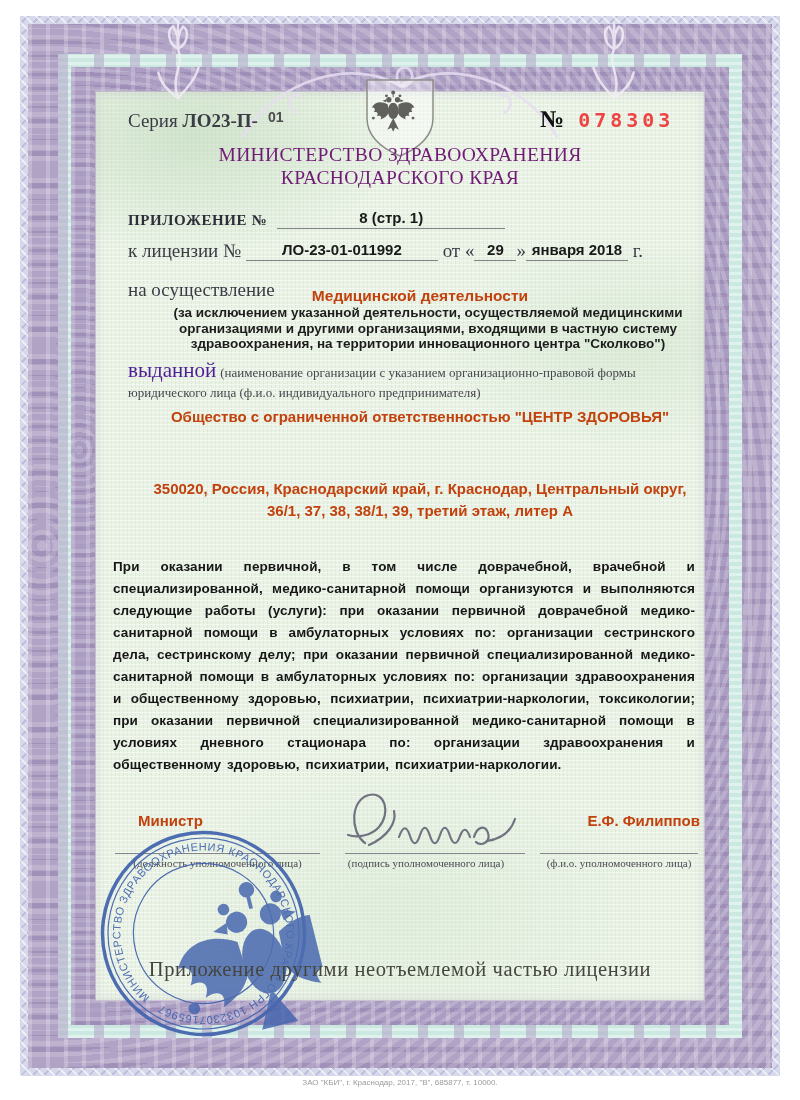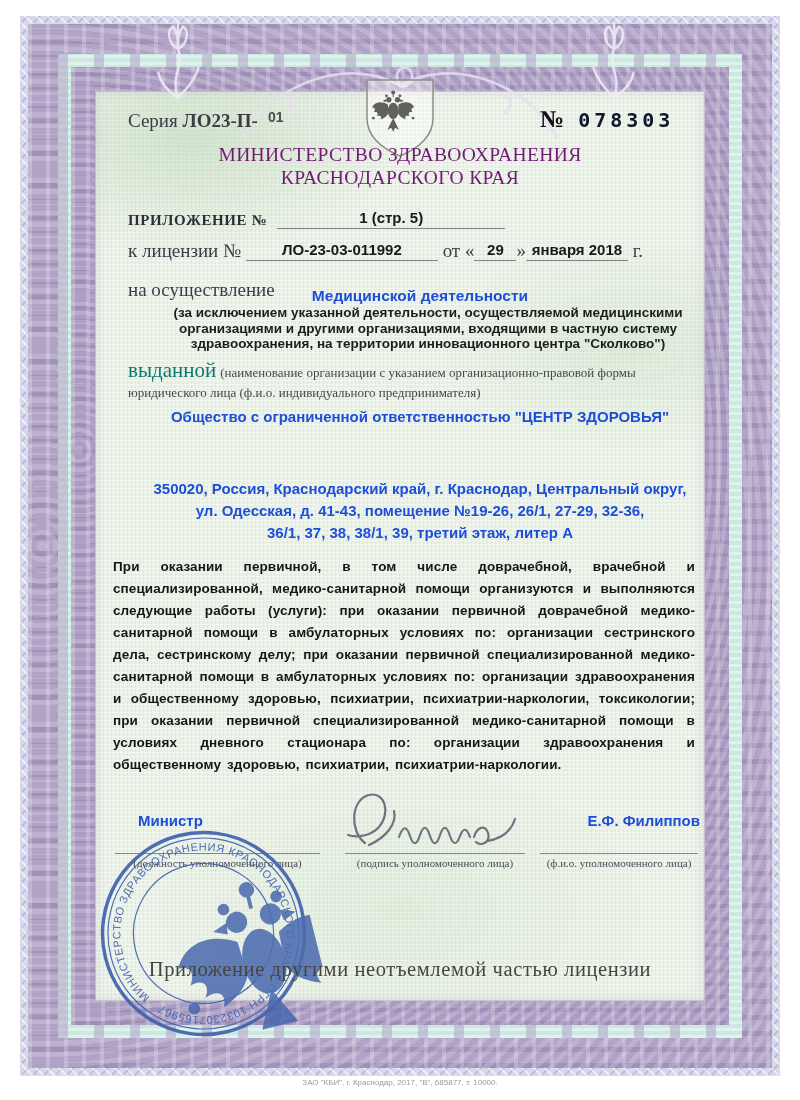--- a/index.html
+++ b/index.html
@@ -44,31 +44,31 @@
   .serifline{font-size:19px;color:#3c3c46;}
   .blank{display:inline-block;border-bottom:1px solid #84848a;text-align:center;line-height:1;}
   .blank>span{position:relative;top:-2px;font-family:"Liberation Sans",sans-serif;
               font-weight:bold;font-size:15px;color:#191919;white-space:nowrap;}
   .caption{font-size:11px;color:#4c4c54;text-align:center;}
   .rule{border-bottom:1px solid #84848a;height:1px;}
   .series-extra{font-family:"Liberation Sans",sans-serif;font-weight:bold;font-size:14px;
                 color:#4c4c50;position:relative;top:-5px;margin-left:10px;}
   .num-sign{font-weight:bold;font-size:24px;color:#111;}
   .num-val{font-family:"DejaVu Sans Mono",monospace;font-size:20px;font-weight:bold;
-           letter-spacing:4px;color:#0f172a;margin-left:14px;}
+           letter-spacing:4px;color:#ef4444;margin-left:14px;}
   .ministry{font-size:19.5px;line-height:23px;letter-spacing:.4px;color:#701a75;text-align:center;}
   .applabel{font-weight:bold;font-size:15px;letter-spacing:.6px;color:#2e2e38;margin-top:40px;}
-  .issued-word{font-size:21px;color:#0f766e;}
+  .issued-word{font-size:21px;color:#4c1d95;}
   .issued-note{font-size:13px;line-height:15px;color:#46464e;}
   .works{font-family:"Liberation Sans",sans-serif;font-weight:bold;font-size:13.5px;
          line-height:22px;text-align:justify;color:#161616;letter-spacing:.1px;word-spacing:2px;}
   .footer-note{font-size:20.5px;letter-spacing:.6px;color:#45453f;text-align:center;}
   .print-info{font-family:"Liberation Sans",sans-serif;font-size:8px;color:#9a9a9a;text-align:center;}
   .center{text-align:center;}
-  .bold15{font-family:"Liberation Sans",sans-serif;font-weight:bold;font-size:15px;color:#1d4ed8;}
+  .bold15{font-family:"Liberation Sans",sans-serif;font-weight:bold;font-size:15px;color:#c2410c;}
   .stamp{opacity:.93;}
   .orn{opacity:.85;}
 </style>
 </head>
 <body>
 
 <svg width="0" height="0" style="position:absolute" aria-hidden="true">
   <defs>
     <symbol id="eagle" viewBox="0 0 100 100">
       <circle cx="50" cy="7" r="4"></circle>
@@ -140,44 +140,43 @@
     <span class="num-sign">№</span><span class="num-val">078303</span>
   </div>
 
   <div class="abs ministry" style="left:95px;right:95px;top:143px;">
     <div>МИНИСТЕРСТВО ЗДРАВООХРАНЕНИЯ</div>
     <div>КРАСНОДАРСКОГО КРАЯ</div>
   </div>
 
   <div class="abs" style="left:128px;top:211px;">
     <span class="applabel">ПРИЛОЖЕНИЕ №</span>
-    <span class="blank" style="width:228px;margin-left:6px;"><span>1 (стр. 5)</span></span>
+    <span class="blank" style="width:228px;margin-left:6px;"><span>8 (стр. 1)</span></span>
   </div>
 
   <div class="abs serifline" style="left:128px;top:240px;white-space:nowrap;">
     <span>к лицензии №</span>
-    <span class="blank" style="width:192px;"><span>ЛО-23-03-011992</span></span>
+    <span class="blank" style="width:192px;"><span>ЛО-23-01-011992</span></span>
     <span>от «</span><span class="blank" style="width:42px;"><span>29</span></span><span>»</span><span class="blank" style="width:102px;"><span>января 2018</span></span>
     <span>г.</span>
   </div>
 
   <div class="abs serifline" style="left:128px;top:279px;">на осуществление</div>
   <div class="abs bold15 center" style="left:135px;right:95px;top:287px;font-size:15.5px;">Медицинской деятельности</div>
   <div class="abs sans center" style="left:163px;width:530px;top:305px;font-weight:bold;font-size:13.5px;line-height:15.6px;color:#1d1d1d;">(за исключением указанной деятельности, осуществляемой медицинскими организациями и другими организациями, входящими в частную систему здравоохранения, на территории инновационного центра "Сколково")</div>
 
   <div class="abs" style="left:128px;top:358px;width:560px;">
     <span class="issued-word">выданной</span>
     <span class="issued-note">(наименование организации с указанием организационно-правовой формы юридического лица (ф.и.о. индивидуального предпринимателя)</span>
   </div>
 
   <div class="abs bold15 center" style="left:115px;right:75px;top:408px;">Общество с ограниченной ответственностью "ЦЕНТР ЗДОРОВЬЯ"</div>
 
   <div class="abs bold15 center" style="left:115px;right:75px;top:478px;line-height:22px;">
     <div>350020, Россия, Краснодарский край, г. Краснодар, Центральный округ,</div>
-    <div>ул. Одесская, д. 41-43, помещение №19-26, 26/1, 27-29, 32-36,</div>
     <div>36/1, 37, 38, 38/1, 39, третий этаж, литер А</div>
   </div>
 
   <div class="abs works" style="left:113px;width:582px;top:556px;">При оказании первичной, в том числе доврачебной, врачебной и специализированной, медико-санитарной помощи организуются и выполняются следующие работы (услуги): при оказании первичной доврачебной медико-санитарной помощи в амбулаторных условиях по: организации сестринского дела, сестринскому делу; при оказании первичной специализированной медико-санитарной помощи в амбулаторных условиях по: организации здравоохранения и общественному здоровью, психиатрии, психиатрии-наркологии, токсикологии; при оказании первичной специализированной медико-санитарной помощи в условиях дневного стационара по: организации здравоохранения и общественному здоровью, психиатрии, психиатрии-наркологии.</div>
 
   <div class="abs bold15" style="left:138px;top:812px;">Министр</div>
   <div class="abs bold15" style="right:100px;top:812px;">Е.Ф. Филиппов</div>
 
   <svg class="abs" width="200" height="78" viewBox="0 0 200 78" style="left:335px;top:783px;">
     <g fill="none" stroke="#5d5d70" stroke-width="2.2" stroke-linecap="round" opacity=".85">
@@ -186,21 +185,21 @@
       <path d="M64,54 q6,-17 11,-1 q5,15 10,-1 q5,-15 10,1 q5,15 10,-1 q5,-15 10,1 q5,14 10,0 q5,-13 10,1"></path>
       <path d="M139,54 c3,-10 11,-13 14,-4 c3,9 -7,14 -12,9"></path>
       <path d="M152,58 c14,-2 24,-10 28,-22"></path>
     </g>
   </svg>
 
   <div class="abs rule" style="left:115px;width:205px;top:852px;"></div>
   <div class="abs rule" style="left:345px;width:180px;top:852px;"></div>
   <div class="abs rule" style="left:540px;width:158px;top:852px;"></div>
   <div class="abs caption" style="left:115px;width:205px;top:857px;">(должность уполномоченного лица)</div>
-  <div class="abs caption" style="left:345px;width:180px;top:857px;font-family:Liberation Serif, serif;">(подпись уполномоченного лица)</div>
+  <div class="abs caption" style="left:336px;width:180px;top:857px;font-family:Liberation Serif, serif;">(подпись уполномоченного лица)</div>
   <div class="abs caption" style="left:540px;width:158px;top:857px;">(ф.и.о. уполномоченного лица)</div>
 
   <svg class="abs stamp" width="215" height="215" viewBox="0 0 215 215" style="left:96px;top:826px;transform:rotate(-14deg);">
     <g fill="none" stroke="#4263ae">
       <circle cx="107.5" cy="107.5" r="101" stroke-width="3.5"></circle>
       <circle cx="107.5" cy="107.5" r="95.5" stroke-width="1.2"></circle>
       <circle cx="107.5" cy="107.5" r="70" stroke-width="1.2"></circle>
     </g>
     <path id="stampArc" d="M107.5,24.5 a83,83 0 1,1 -0.01,0" fill="none"></path>
     <g transform="rotate(-126 107.5 107.5)">

